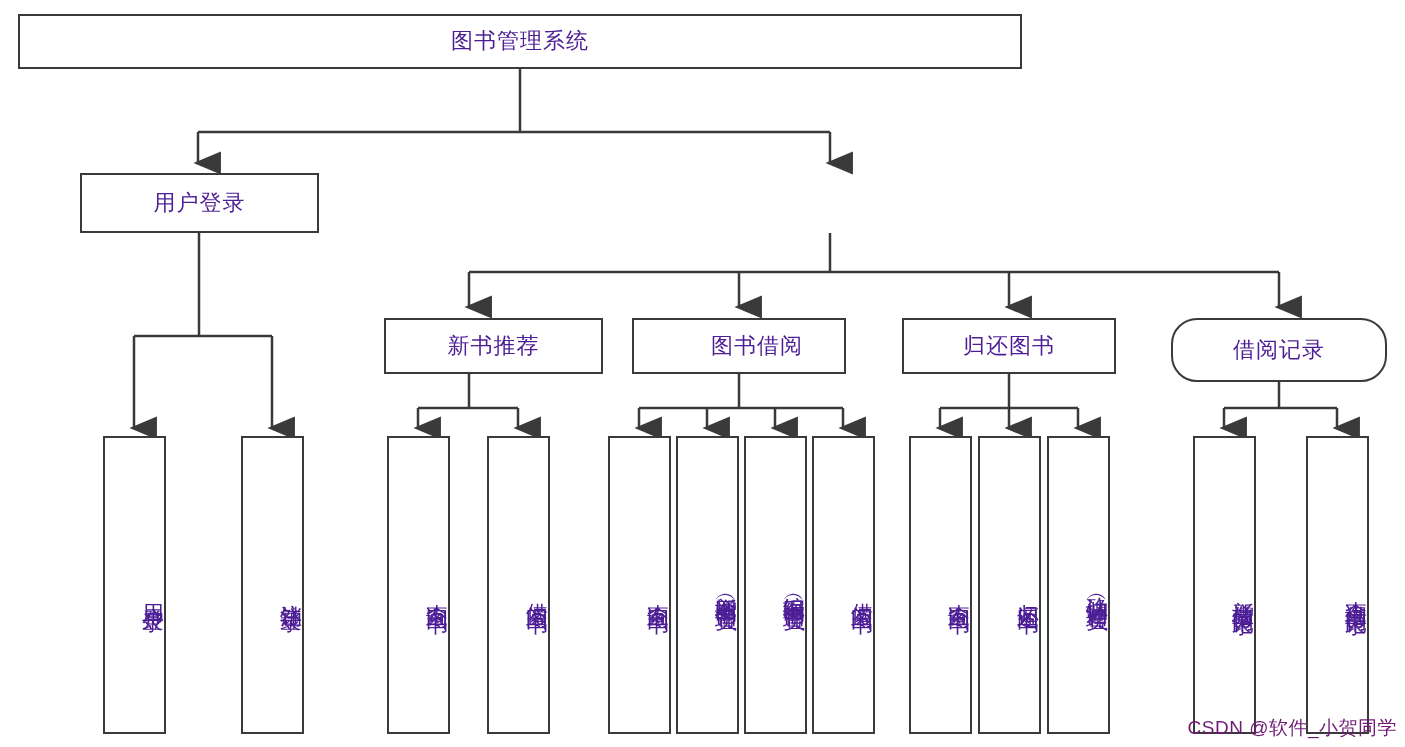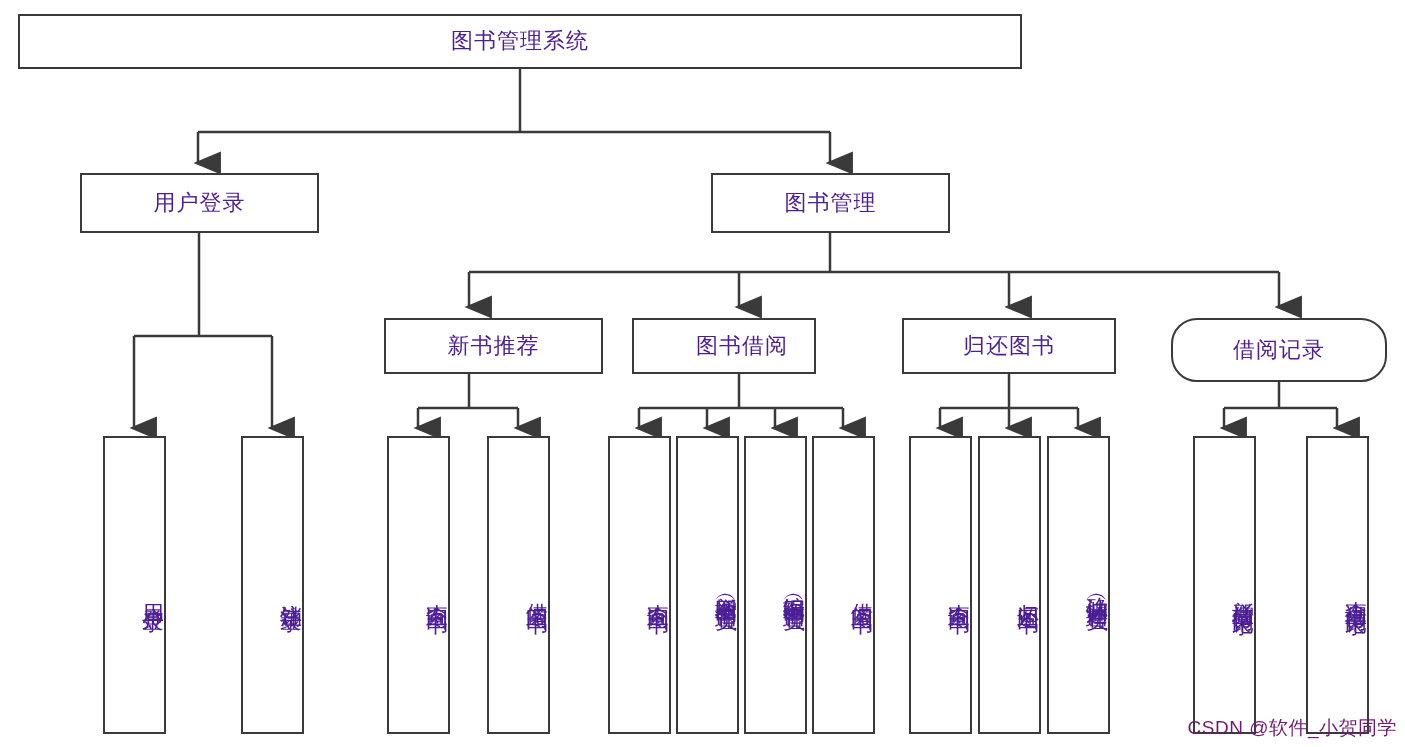--- a/index.html
+++ b/index.html
@@ -123,28 +123,25 @@
     </g>
   </svg>
 
   <div class="node horiz" style="left:18px; top:14px; width:1004px; height:55px;">
     <span class="node-label">图书管理系统</span>
   </div>
 
   <div class="node horiz" style="left:80px; top:173px; width:239px; height:60px;">
     <span class="node-label">用户登录</span>
   </div>
-  <div class="node horiz" style="left:711px; top:173px; width:239px; height:60px;">
-    <span class="node-label">图书管理</span>
-  </div>
 
   <div class="node horiz" style="left:360px; top:318px; width:219px; height:56px;margin-left:24px;">
     <span class="node-label">新书推荐</span>
   </div>
-  <div class="node horiz" style="left:632px; top:318px; width:184px; height:56px;padding-left:36px;">
+  <div class="node horiz" style="left:632px; top:318px; width:214px; height:56px;padding-left:36px;">
     <span class="node-label">图书借阅</span>
   </div>
   <div class="node horiz" style="left:902px; top:318px; width:214px; height:56px;">
     <span class="node-label">归还图书</span>
   </div>
   <div class="node horiz" style="left:1171px; top:318px; width:216px; height:64px;border-radius:26px;">
     <span class="node-label">借阅记录</span>
   </div>
 
   <div class="node vert" style="left:103px; top:436px; width:63px; height:298px;">

